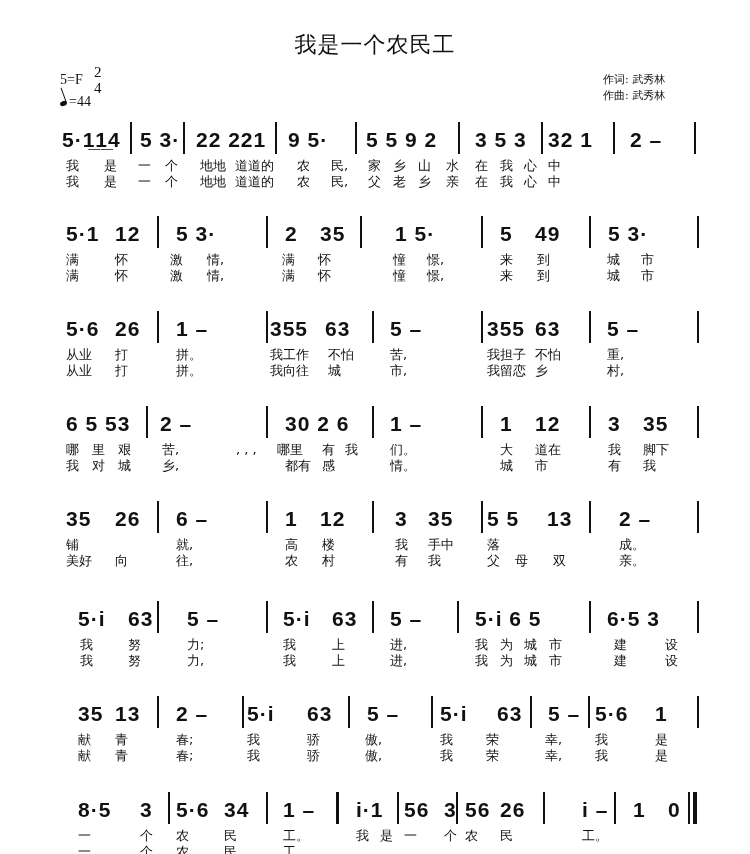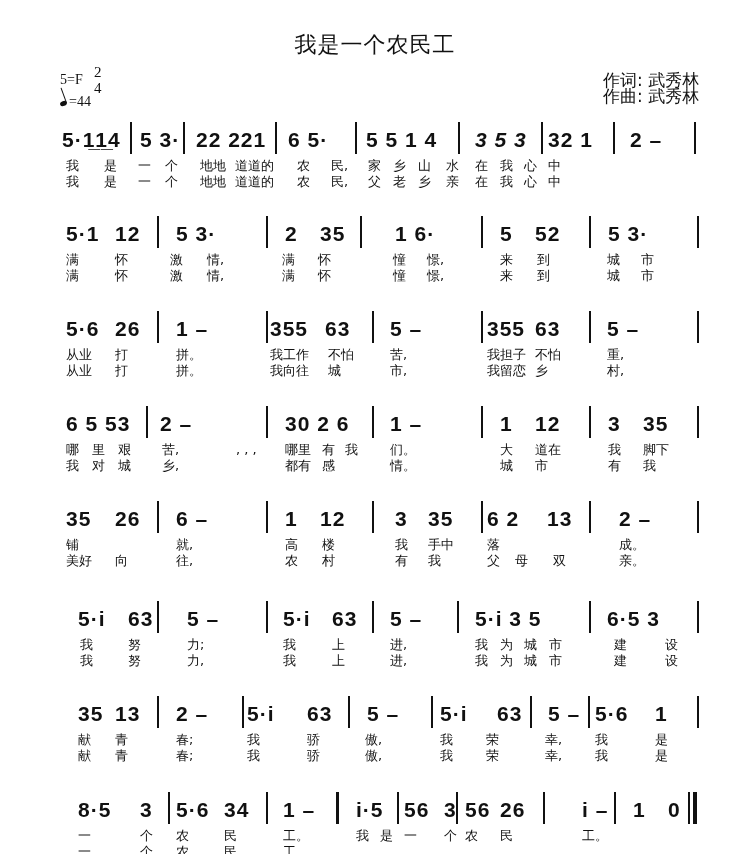--- a/index.html
+++ b/index.html
@@ -7,21 +7,21 @@
          font-family:"DejaVu Sans", sans-serif; color:#111; }
   .title { position:absolute; left:0; width:750px; top:30px; text-align:center;
            font-family:"DejaVu Serif", serif; font-size:22px; letter-spacing:1px; }
   .key { position:absolute; left:60px; top:72px; font-family:"Liberation Serif", serif; font-size:14px; }
   .meter { position:absolute; left:94px; top:64px; font-family:"Liberation Serif", serif; font-size:15px;
            line-height:16px; text-align:center; }
   .tempo { position:absolute; left:60px; top:94px; font-family:"Liberation Serif", serif; font-size:14px; }
   .tempo .note { display:inline-block; width:7px; height:5px; background:#111; border-radius:50%;
                  transform:rotate(-20deg); position:relative; margin-right:2px; }
   .tempo .note:after { content:""; position:absolute; right:0; bottom:2px; width:1.5px; height:16px; background:#111; }
-  .credits { position:absolute; left:603px; top:72px; font-size:17px; line-height:16px; }
+  .credits { position:absolute; left:603px; top:72px; font-size:11px; line-height:16px; }
 
   .system { position:absolute; left:0; width:750px; height:90px; }
   .num { font-family:"Liberation Sans", sans-serif; font-weight:bold; font-size:21px; letter-spacing:1px;
          position:absolute; top:10px; white-space:nowrap; }
   .bar { position:absolute; top:4px; width:1.5px; height:32px; background:#111; }
   .bar.rep { width:3px; }
   .lyr { position:absolute; font-size:13px; white-space:nowrap; line-height:15px; }
 </style>
 </head>
 <body>
@@ -47,23 +47,23 @@
       <div class="bar" style="left: 183px;"></div>
       <div class="bar" style="left: 275px;"></div>
       <div class="bar" style="left: 355px;"></div>
       <div class="bar" style="left: 458px;"></div>
       <div class="bar" style="left: 541px;"></div>
       <div class="bar" style="left: 613px;"></div>
       <div class="bar" style="left: 694px;"></div>
       <div class="num" style="left: 62px;">5·1̲1̲4</div>
       <div class="num" style="left: 140px;">5  3·</div>
       <div class="num" style="left: 196px;">22  221</div>
-      <div class="num" style="left: 288px;">6   5·</div>
-      <div class="num" style="left: 366px;">5 5 1 4</div>
-      <div class="num" style="left: 475px; font-style: italic;">3  5  3</div>
+      <div class="num" style="left: 288px;">9   5·</div>
+      <div class="num" style="left: 366px;">5 5 9 2</div>
+      <div class="num" style="left: 475px;">3  5  3</div>
       <div class="num" style="left: 548px;">32 1</div>
       <div class="num" style="left: 630px;">2  –</div>
       <div class="lyr" style="left: 66px; top: 40px;">我</div>
       <div class="lyr" style="left: 104px; top: 40px;">是</div>
       <div class="lyr" style="left: 138px; top: 40px;">一</div>
       <div class="lyr" style="left: 165px; top: 40px;">个</div>
       <div class="lyr" style="left: 200px; top: 40px;">地地</div>
       <div class="lyr" style="left: 235px; top: 40px;">道道的</div>
       <div class="lyr" style="left: 297px; top: 40px;">农</div>
       <div class="lyr" style="left: 331px; top: 40px;">民,</div>
@@ -97,23 +97,23 @@
       <div class="bar" style="left: 266px;"></div>
       <div class="bar" style="left: 360px;"></div>
       <div class="bar" style="left: 481px;"></div>
       <div class="bar" style="left: 589px;"></div>
       <div class="bar" style="left: 697px;"></div>
       <div class="num" style="left: 66px;">5·1</div>
       <div class="num" style="left: 115px;">12</div>
       <div class="num" style="left: 176px;">5   3·</div>
       <div class="num" style="left: 285px;">2</div>
       <div class="num" style="left: 320px;">35</div>
-      <div class="num" style="left: 395px;">1   6·</div>
+      <div class="num" style="left: 395px;">1   5·</div>
       <div class="num" style="left: 500px;">5</div>
-      <div class="num" style="left: 535px;">52</div>
+      <div class="num" style="left: 535px;">49</div>
       <div class="num" style="left: 608px;">5   3·</div>
       <div class="lyr" style="left: 66px; top: 40px;">满</div>
       <div class="lyr" style="left: 115px; top: 40px;">怀</div>
       <div class="lyr" style="left: 170px; top: 40px;">激</div>
       <div class="lyr" style="left: 207px; top: 40px;">情,</div>
       <div class="lyr" style="left: 282px; top: 40px;">满</div>
       <div class="lyr" style="left: 318px; top: 40px;">怀</div>
       <div class="lyr" style="left: 393px; top: 40px;">憧</div>
       <div class="lyr" style="left: 427px; top: 40px;">憬,</div>
       <div class="lyr" style="left: 500px; top: 40px;">来</div>
@@ -181,21 +181,21 @@
       <div class="num" style="left: 390px;">1  –</div>
       <div class="num" style="left: 500px;">1</div>
       <div class="num" style="left: 535px;">12</div>
       <div class="num" style="left: 608px;">3</div>
       <div class="num" style="left: 643px;">35</div>
       <div class="lyr" style="left: 66px; top: 40px;">哪</div>
       <div class="lyr" style="left: 92px; top: 40px;">里</div>
       <div class="lyr" style="left: 118px; top: 40px;">艰</div>
       <div class="lyr" style="left: 162px; top: 40px;">苦,</div>
       <div class="lyr" style="left: 236px; top: 40px;">, , ,</div>
-      <div class="lyr" style="left: 285px; top: 40px;">哪里</div>
+      <div class="lyr" style="left: 277px; top: 40px;">哪里</div>
       <div class="lyr" style="left: 322px; top: 40px;">有</div>
       <div class="lyr" style="left: 345px; top: 40px;">我</div>
       <div class="lyr" style="left: 390px; top: 40px;">们。</div>
       <div class="lyr" style="left: 500px; top: 40px;">大</div>
       <div class="lyr" style="left: 535px; top: 40px;">道在</div>
       <div class="lyr" style="left: 608px; top: 40px;">我</div>
       <div class="lyr" style="left: 643px; top: 40px;">脚下</div>
       <div class="lyr" style="left: 66px; top: 56px;">我</div>
       <div class="lyr" style="left: 92px; top: 56px;">对</div>
       <div class="lyr" style="left: 118px; top: 56px;">城</div>
@@ -215,21 +215,21 @@
       <div class="bar" style="left: 481px;"></div>
       <div class="bar" style="left: 589px;"></div>
       <div class="bar" style="left: 697px;"></div>
       <div class="num" style="left: 66px;">35</div>
       <div class="num" style="left: 115px;">26</div>
       <div class="num" style="left: 176px;">6  –</div>
       <div class="num" style="left: 285px;">1</div>
       <div class="num" style="left: 320px;">12</div>
       <div class="num" style="left: 395px;">3</div>
       <div class="num" style="left: 428px;">35</div>
-      <div class="num" style="left: 487px;">6 2</div>
+      <div class="num" style="left: 487px;">5 5</div>
       <div class="num" style="left: 547px;">13</div>
       <div class="num" style="left: 619px;">2  –</div>
       <div class="lyr" style="left: 66px; top: 40px;">铺</div>
       <div class="lyr" style="left: 176px; top: 40px;">就,</div>
       <div class="lyr" style="left: 285px; top: 40px;">高</div>
       <div class="lyr" style="left: 322px; top: 40px;">楼</div>
       <div class="lyr" style="left: 395px; top: 40px;">我</div>
       <div class="lyr" style="left: 428px; top: 40px;">手中</div>
       <div class="lyr" style="left: 487px; top: 40px;">落</div>
       <div class="lyr" style="left: 619px; top: 40px;">成。</div>
@@ -251,21 +251,21 @@
       <div class="bar" style="left: 372px;"></div>
       <div class="bar" style="left: 457px;"></div>
       <div class="bar" style="left: 589px;"></div>
       <div class="bar" style="left: 697px;"></div>
       <div class="num" style="left: 78px;">5·i</div>
       <div class="num" style="left: 128px;">63</div>
       <div class="num" style="left: 187px;">5  –</div>
       <div class="num" style="left: 283px;">5·i</div>
       <div class="num" style="left: 332px;">63</div>
       <div class="num" style="left: 390px;">5  –</div>
-      <div class="num" style="left: 475px;">5·i  3 5</div>
+      <div class="num" style="left: 475px;">5·i  6 5</div>
       <div class="num" style="left: 607px;">6·5   3</div>
       <div class="lyr" style="left: 80px; top: 40px;">我</div>
       <div class="lyr" style="left: 128px; top: 40px;">努</div>
       <div class="lyr" style="left: 187px; top: 40px;">力;</div>
       <div class="lyr" style="left: 283px; top: 40px;">我</div>
       <div class="lyr" style="left: 332px; top: 40px;">上</div>
       <div class="lyr" style="left: 390px; top: 40px;">进,</div>
       <div class="lyr" style="left: 475px; top: 40px;">我</div>
       <div class="lyr" style="left: 500px; top: 40px;">为</div>
       <div class="lyr" style="left: 524px; top: 40px;">城</div>
@@ -335,21 +335,21 @@
       <div class="bar" style="left: 543px;"></div>
       <div class="bar" style="left: 614px;"></div>
       <div class="bar rep" style="left: 336px;"></div>
       <div class="bar rep" style="left: 693px; width: 4px;"></div>
       <div class="bar" style="left: 688px;"></div>
       <div class="num" style="left: 78px;">8·5</div>
       <div class="num" style="left: 140px;">3</div>
       <div class="num" style="left: 176px;">5·6</div>
       <div class="num" style="left: 224px;">34</div>
       <div class="num" style="left: 283px;">1  –</div>
-      <div class="num" style="left: 356px;">i·5</div>
+      <div class="num" style="left: 356px;">i·1</div>
       <div class="num" style="left: 404px;">56</div>
       <div class="num" style="left: 444px;">3</div>
       <div class="num" style="left: 465px;">56</div>
       <div class="num" style="left: 500px;">26</div>
       <div class="num" style="left: 582px;">i  –</div>
       <div class="num" style="left: 633px;">1</div>
       <div class="num" style="left: 668px;">0</div>
       <div class="lyr" style="left: 78px; top: 40px;">一</div>
       <div class="lyr" style="left: 140px; top: 40px;">个</div>
       <div class="lyr" style="left: 176px; top: 40px;">农</div>

